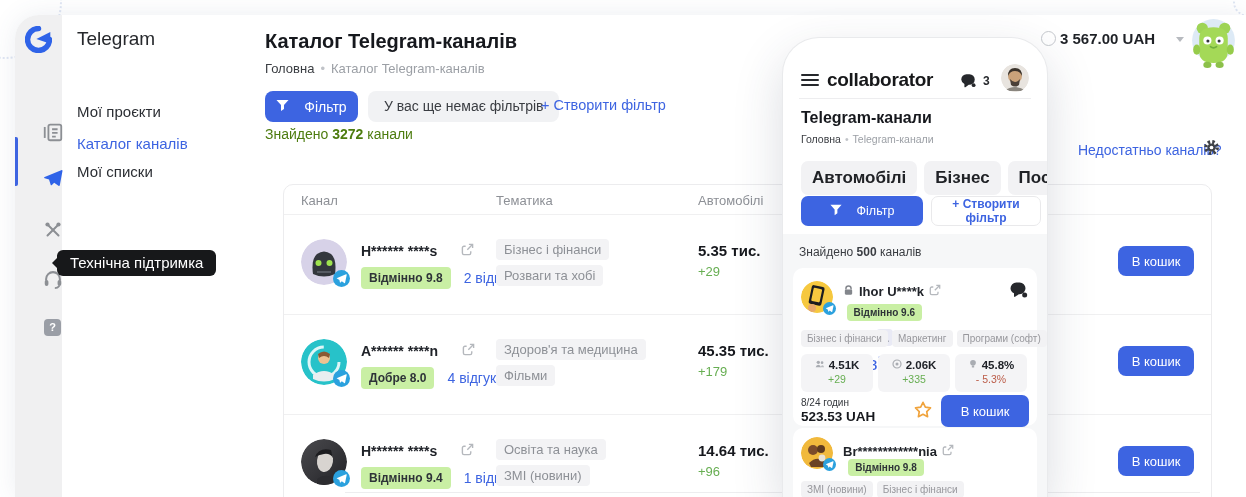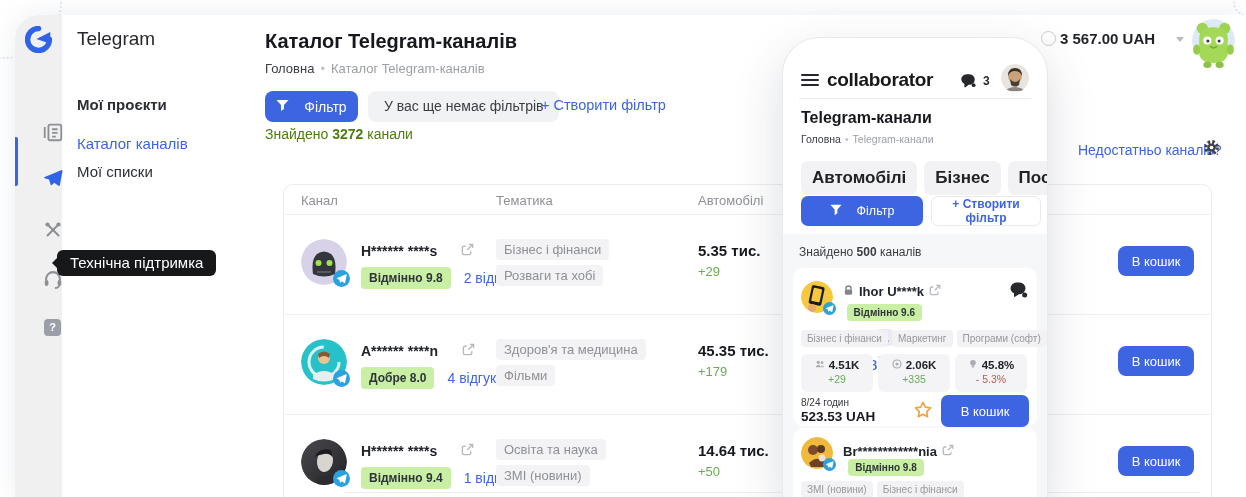--- a/index.html
+++ b/index.html
@@ -152,21 +152,21 @@
         <rect x="3" y="13" width="4" height="6.5" rx="2" fill="#8c8f94" stroke="none"></rect>
         <rect x="17" y="13" width="4" height="6.5" rx="2" fill="#8c8f94" stroke="none"></rect>
         <path d="M19 19.5q-2 2.5-5 2.5" stroke-width="1.8"></path>
       </svg>
   </div>
   <div class="q-icon" style="top:304px;">?</div>
 </div>
 <div class="abs active-bar"></div>
 
 <div class="abs product">Telegram</div>
-<div class="nav-item" style="top:96px;font-weight:bold;">Мої проєкти</div>
+<div class="nav-item" style="top:103px;">Мої проєкти</div>
 <div class="nav-item active" style="top:135px;">Каталог каналів</div>
 <div class="nav-item" style="top:163px;">Мої списки</div>
 <div class="abs tooltip">Технічна підтримка</div>
 
 <div class="abs page-title">Каталог Telegram-каналів</div>
 <div class="abs crumbs">
   <span class="home">Головна</span><span class="sep">•</span><span>Каталог Telegram-каналів</span>
 </div>
 
 <button class="abs btn-blue filter-btn">
@@ -323,21 +323,21 @@
     </div>
     <div class="badge-row">
       <span class="rating">Відмінно 9.4</span>
       <span class="reviews">1 відгук</span>
     </div>
     <div class="topics">
       <span class="tag">Освіта та наука</span>
       <span class="tag">ЗМІ (новини)</span>
     </div>
     <div class="subs">14.64 тис.</div>
-    <div class="delta">+50</div>
+    <div class="delta">+96</div>
     <button class="btn-blue cart-btn">В кошик</button>
   </div>
 </div>
 <div class="abs inset-line"></div>
 
 <div class="abs phone">
   <div class="abs hamburger">
       <div></div>
       <div></div>
       <div></div>

